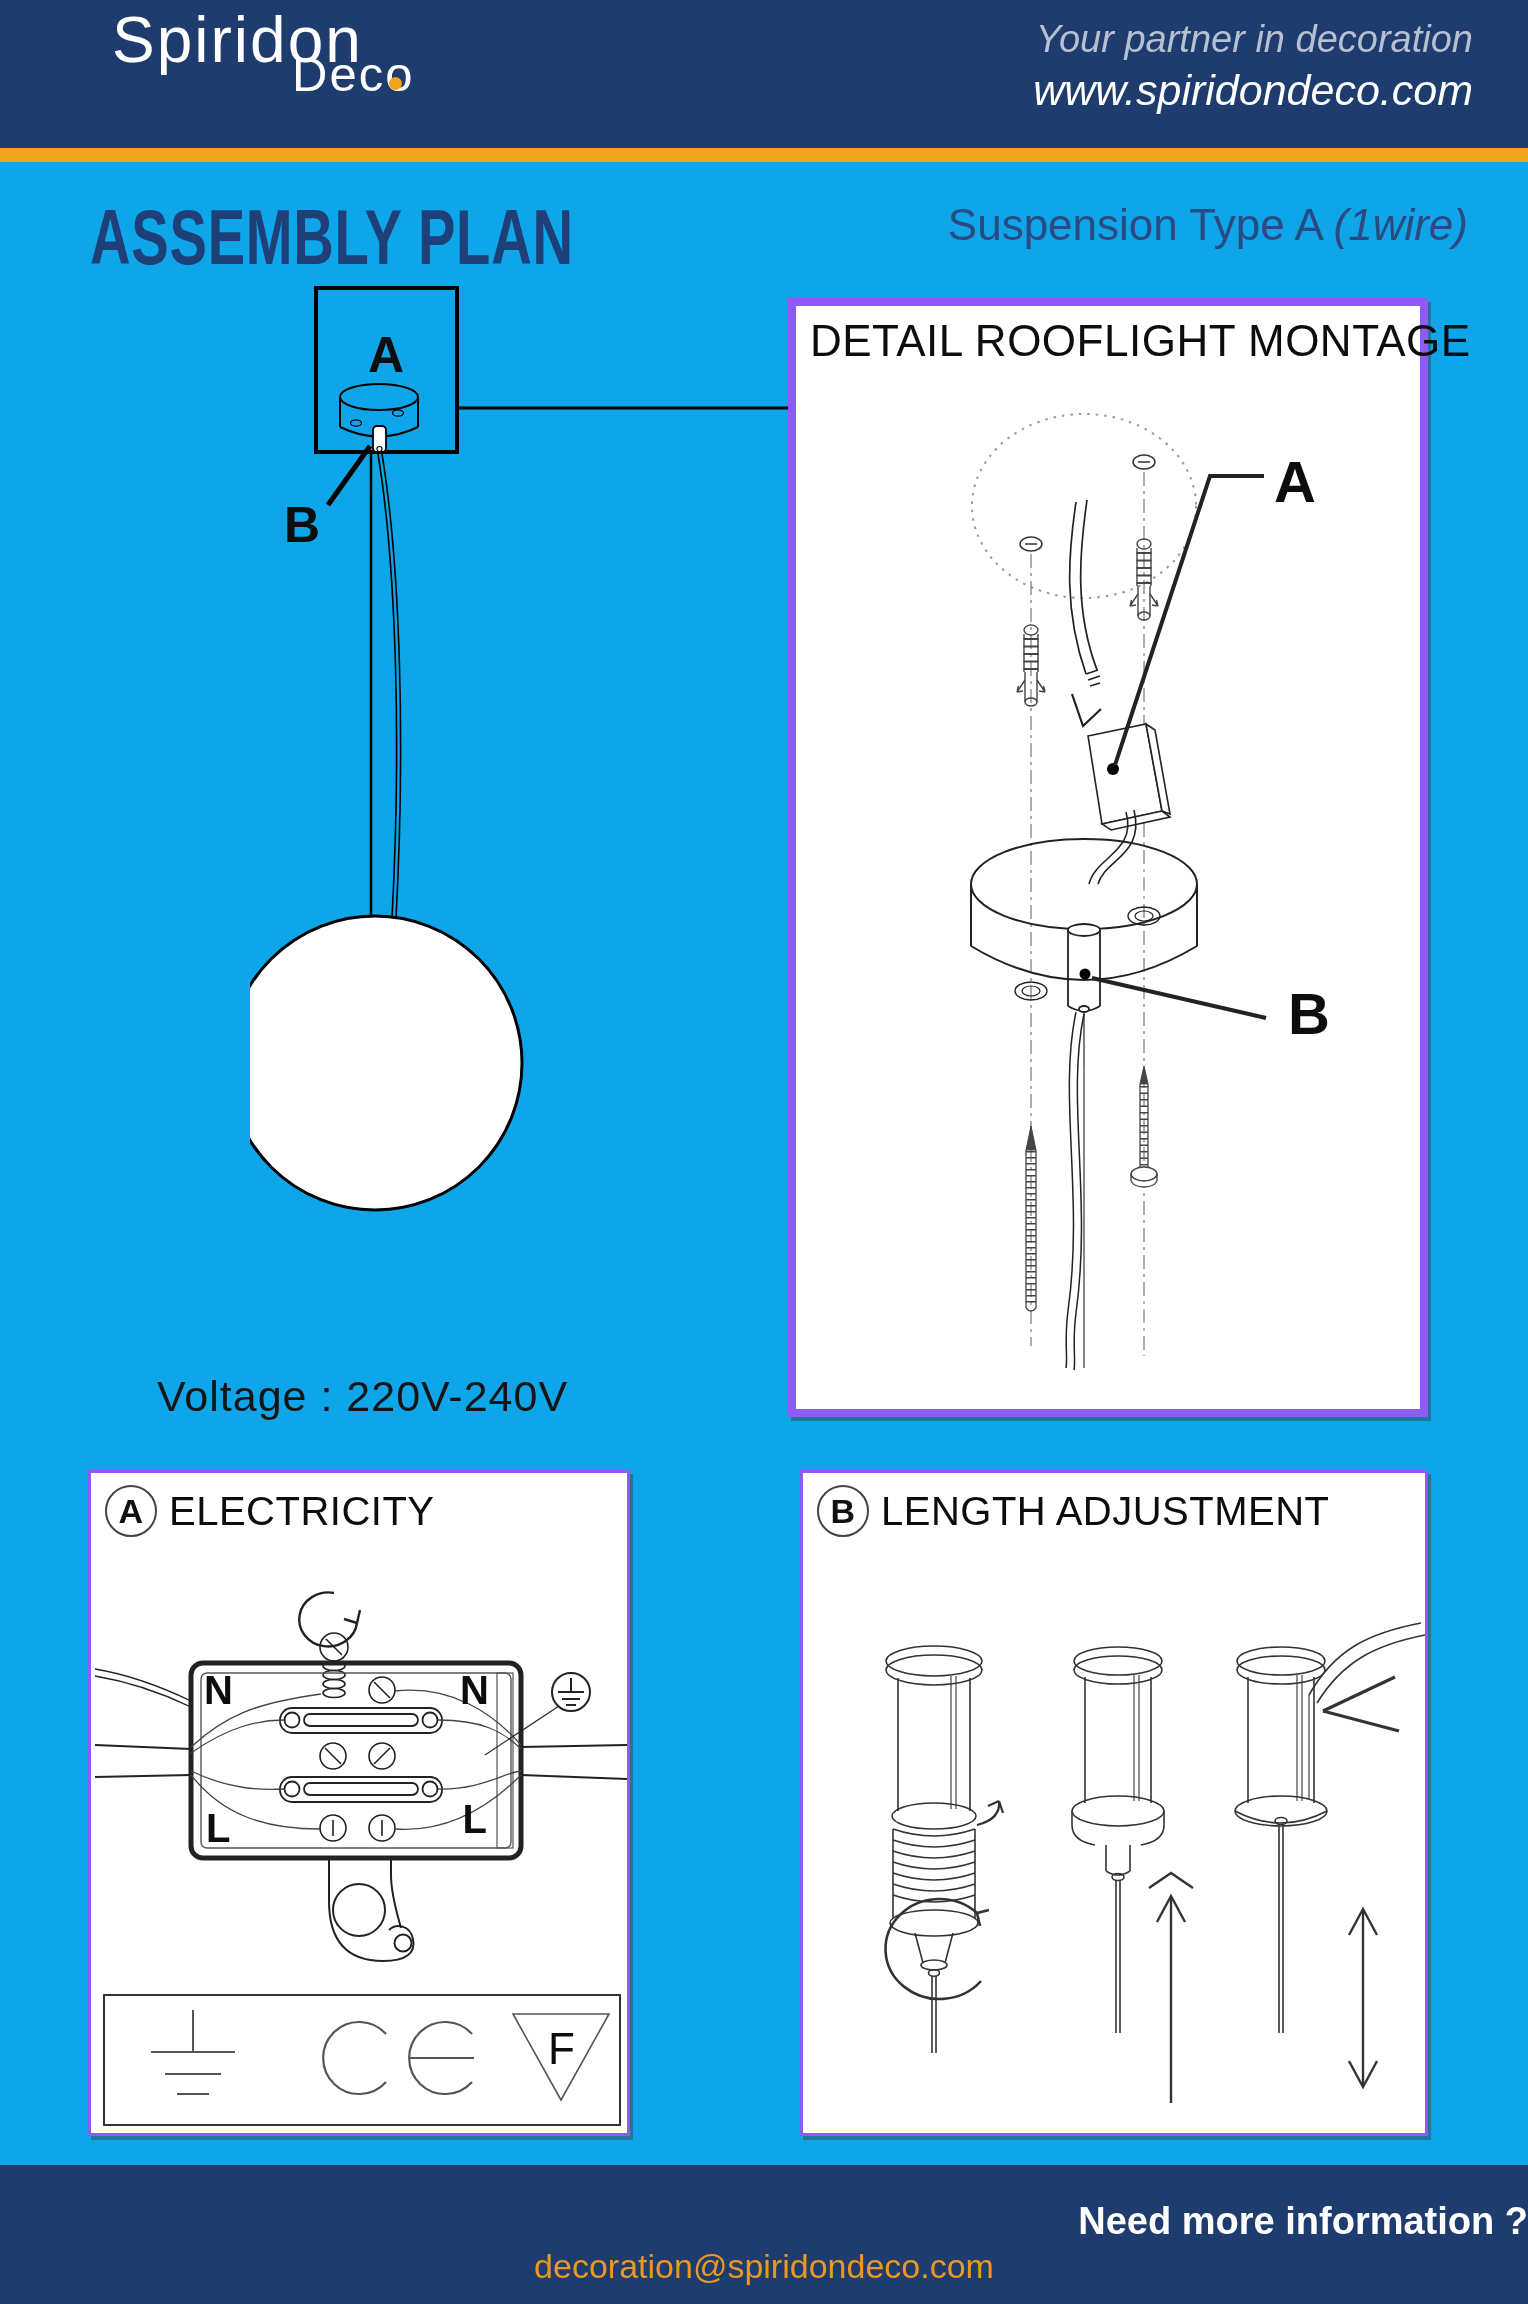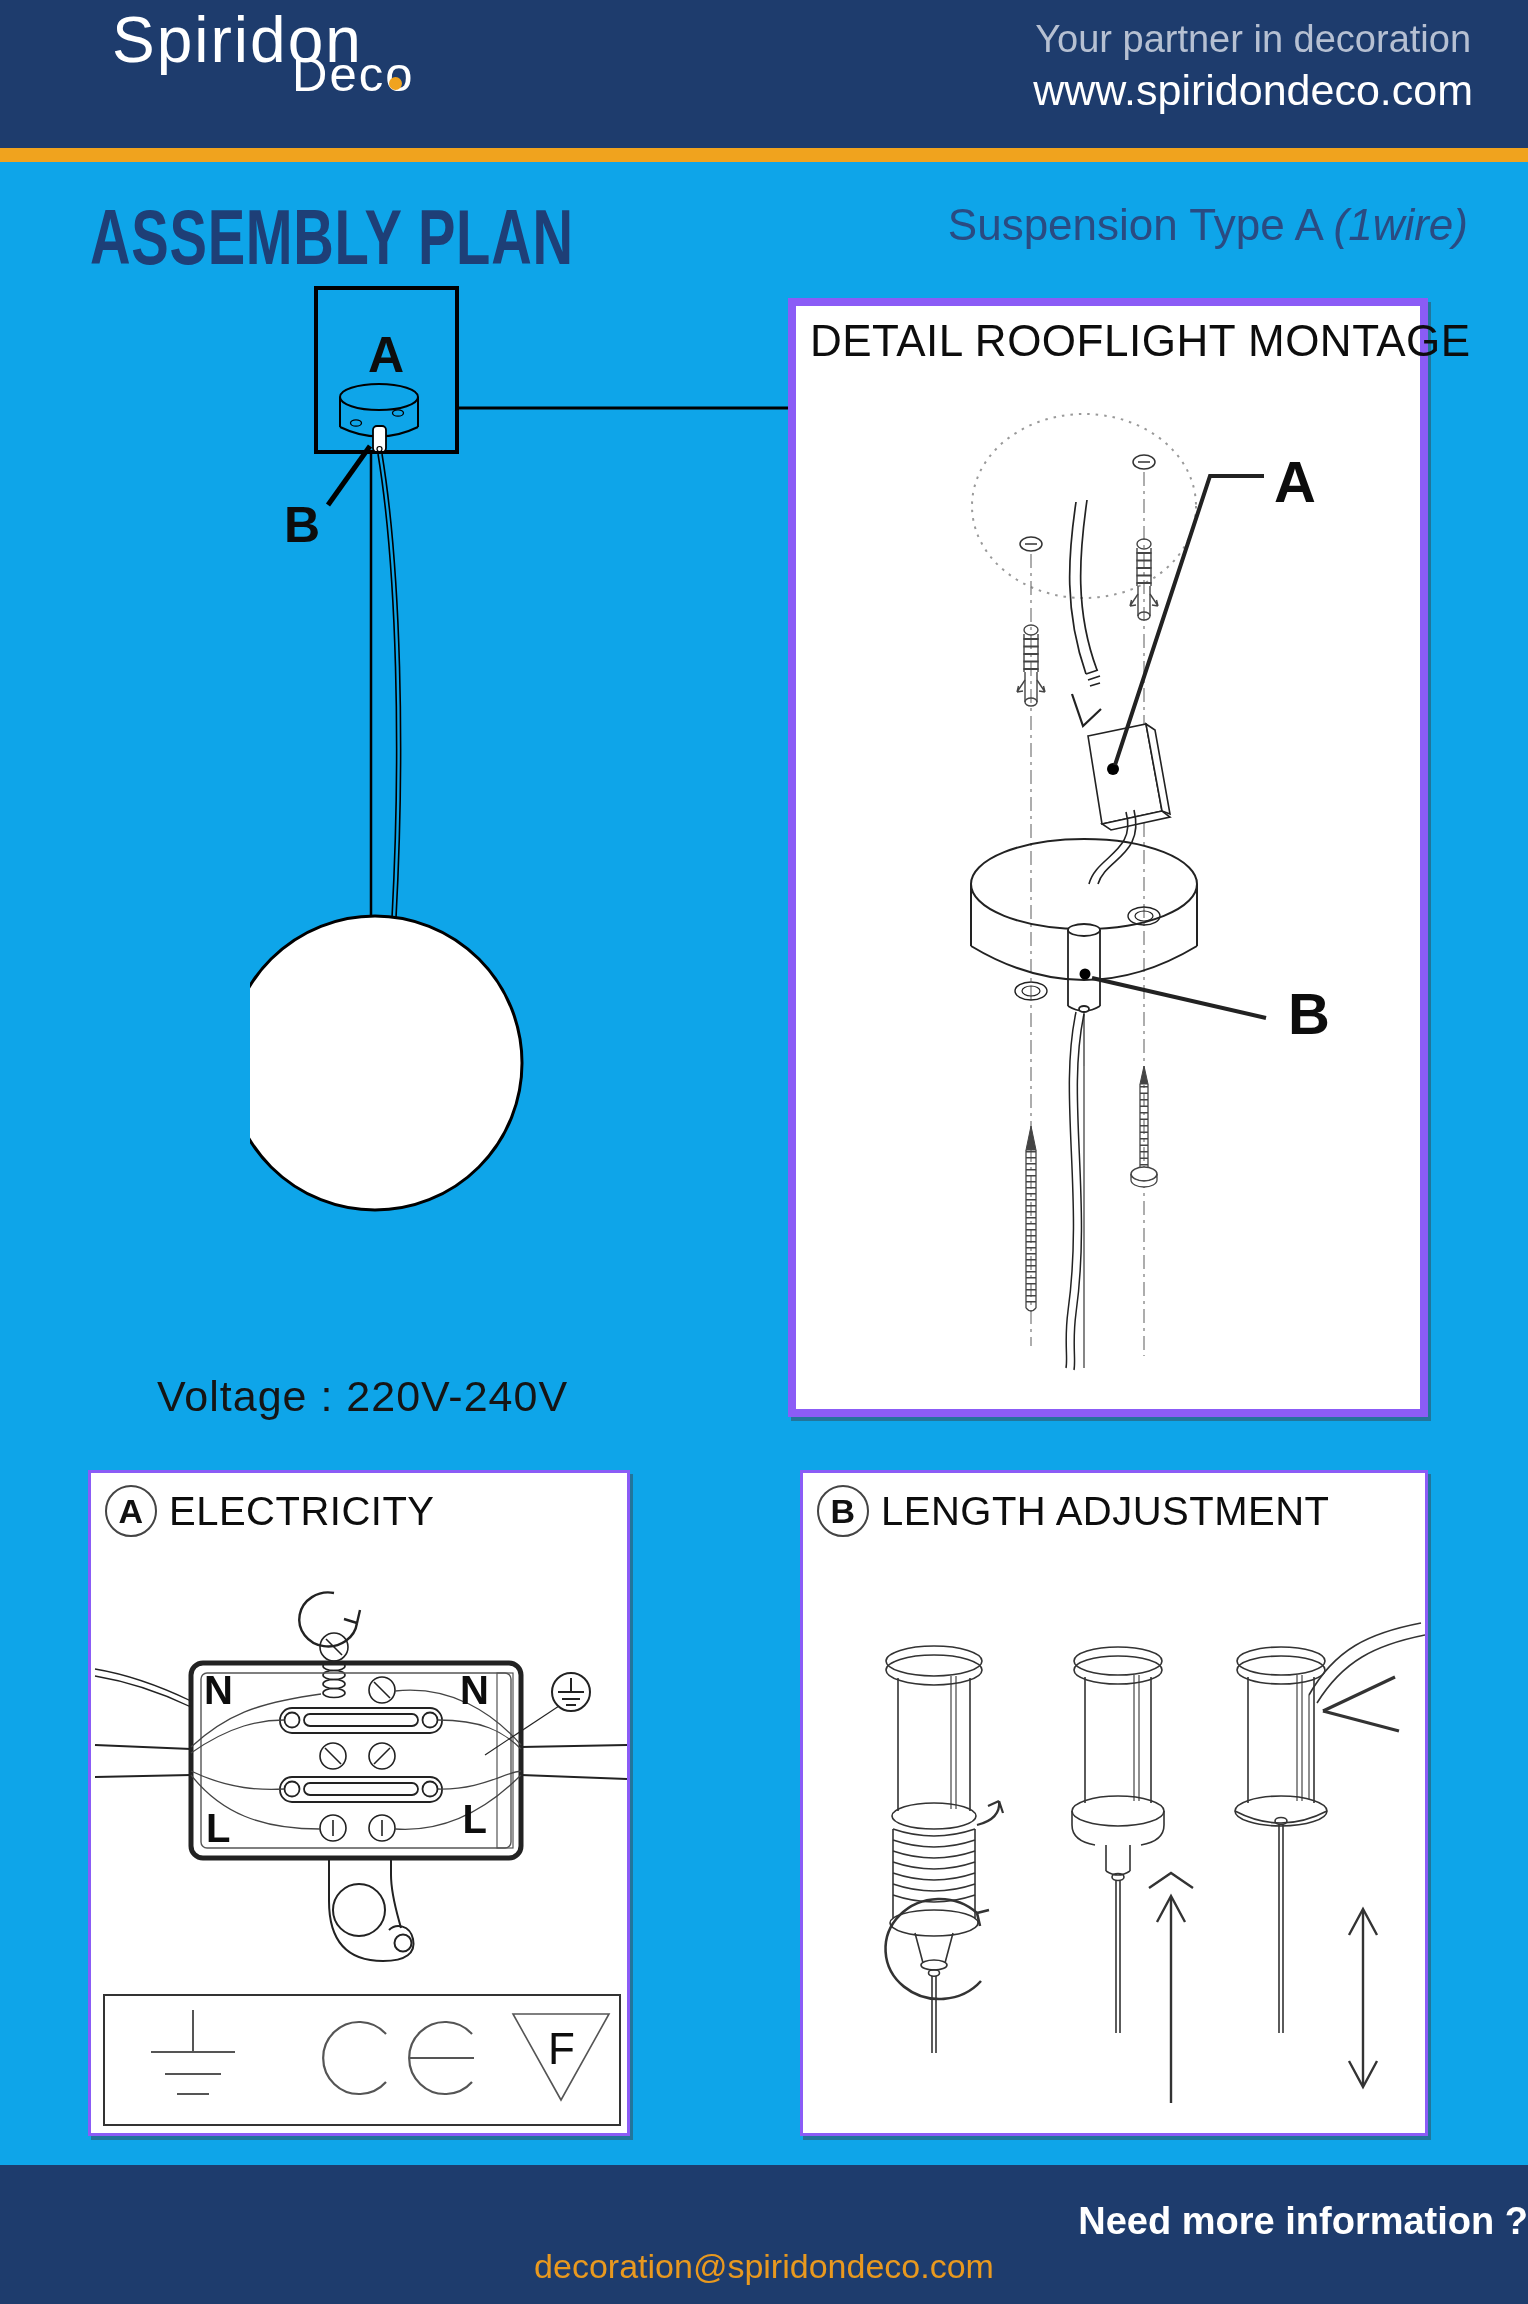--- a/index.html
+++ b/index.html
@@ -4,21 +4,21 @@
 <style>
   html,body{margin:0;padding:0;background:#e8e8e8;}
   .page{position:relative;width:1528px;height:2304px;background:#0ea5e9;overflow:hidden;
         font-family:"Liberation Sans",sans-serif;color:#111;}
   
   .header{position:absolute;left:0;top:0;width:1528px;height:148px;background:#1e3c6d;display:flex;}
   .logo{position:relative;margin-left:112px;margin-top:8px;color:#fff;line-height:1;}
   .logo-line1{font-size:64px;letter-spacing:2px;font-weight:400;}
   .logo-line2{position:relative;display:inline-block;font-size:49px;letter-spacing:2px;margin-left:180px;margin-top:-22px;}
   .logo-dot{position:absolute;right:12px;top:55%;width:13px;height:13px;border-radius:50%;background:#f0a31e;}
-  .tagline{margin-left:auto;margin-right:55px;margin-top:16px;text-align:center;line-height:1.25;}
+  .tagline{margin-left:auto;margin-right:55px;margin-top:16px;text-align:right;font-style:italic;line-height:1.25;}
   .tagline .t1{font-size:38px;color:#b6c0d2;}
   .tagline .t2{font-size:43px;color:#ffffff;}
   .orange-bar{position:absolute;left:0;top:148px;width:1528px;height:14px;background:#f0a31e;}
   
   .main-title{position:absolute;left:90px;top:192px;font-size:78px;font-weight:700;color:#1e3f77;
               transform:scaleX(0.72);transform-origin:left center;white-space:nowrap;letter-spacing:1px;}
   .sub-title{position:absolute;right:60px;top:200px;font-size:44px;color:#2a4b82;white-space:nowrap;}
   .sub-title .wire{font-style:italic;}
   
   .tbox{position:absolute;background:#fff;border:8px solid #8b5cf6;box-sizing:border-box;box-shadow:3px 4px 0 rgba(60,60,60,.45);}

